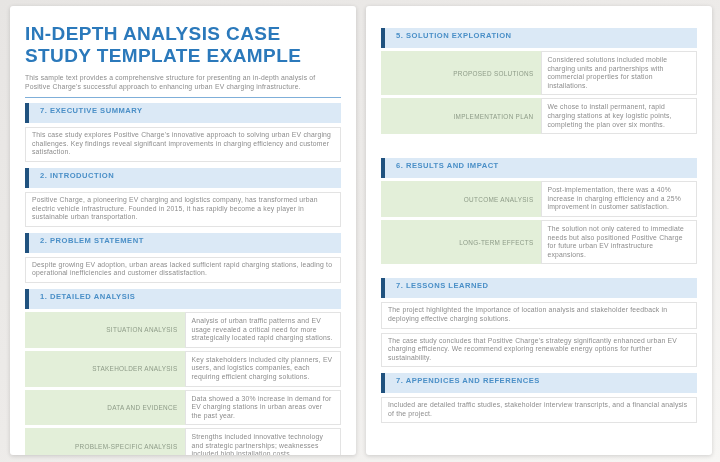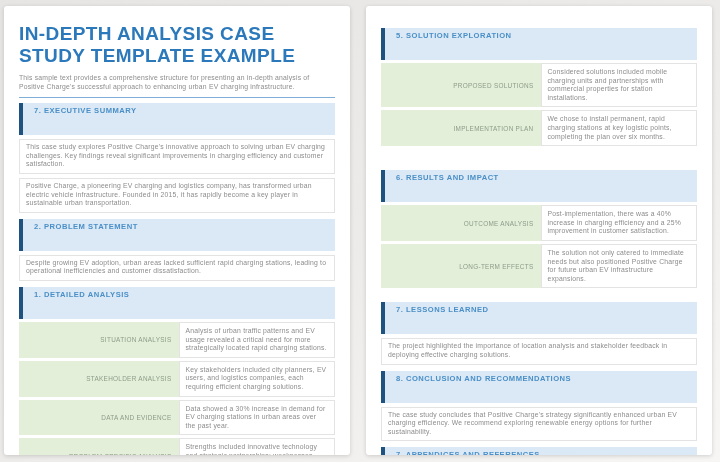--- a/index.html
+++ b/index.html
@@ -17,21 +17,21 @@
     position: absolute;
     top: 6px;
     width: 346px; height: 449px;
     background: #ffffff;
     border-radius: 3px;
     box-shadow: 0 1px 4px rgba(0,0,0,0.16);
     box-sizing: border-box;
     padding: 0 15px;
     overflow: hidden;
   }
-  .page1 { left: 4px;  padding-top: 17px; }
+  .page1 { left: 10px;  padding-top: 17px; }
   .page2 { left: 366px; padding-top: 16px; }
 
   h1.doc-title {
     margin: 0;
     font-size: 19px;
     line-height: 22px;
     font-weight: bold;
     letter-spacing: 0.4px;
     color: #2b79bb;
   }
@@ -42,21 +42,21 @@
     color: #8c8c8c;
     letter-spacing: 0.2px;
   }
   .rule {
     margin-top: 6px;
     height: 0;
     border-top: 1.5px solid #7fafd9;
   }
   .band {
     margin-top: 5px;
-    height: 32px;
+    height: 20px;
     line-height: 16px;
     background: #dbe9f6;
     border-left: 4px solid #20527f;
     padding-left: 11px;
     font-size: 7.6px;
     font-weight: bold;
     letter-spacing: 0.5px;
     color: #4a8fc7;
     white-space: nowrap;
   }
@@ -104,20 +104,21 @@
 <div class="canvas">
 
   <div class="page page1">
     <h1 class="doc-title">IN-DEPTH ANALYSIS CASE STUDY TEMPLATE EXAMPLE</h1>
     <p class="intro">This sample text provides a comprehensive structure for presenting an in-depth analysis of Positive Charge's successful approach to enhancing urban EV charging infrastructure.</p>
     <div class="rule"></div>
 
     <div class="band">7. EXECUTIVE SUMMARY</div>
     <div class="bodybox">This case study explores Positive Charge's innovative approach to solving urban EV charging challenges. Key findings reveal significant improvements in charging efficiency and customer satisfaction.</div>
 
+    <div class="band gap6">2. INTRODUCTION</div>
     <div class="bodybox">Positive Charge, a pioneering EV charging and logistics company, has transformed urban electric vehicle infrastructure. Founded in 2015, it has rapidly become a key player in sustainable urban transportation.</div>
 
     <div class="band gap6">2. PROBLEM STATEMENT</div>
     <div class="bodybox">Despite growing EV adoption, urban areas lacked sufficient rapid charging stations, leading to operational inefficiencies and customer dissatisfaction.</div>
 
     <div class="band gap6">1. DETAILED ANALYSIS</div>
     <table class="dtable">
       <tbody>
           <tr>
         <td class="lbl">SITUATION ANALYSIS</td>
@@ -164,20 +165,19 @@
       <tr>
         <td class="lbl">LONG-TERM EFFECTS</td>
         <td class="val">The solution not only catered to immediate needs but also positioned Positive Charge for future urban EV infrastructure expansions.</td>
       </tr>
     </tbody>
       </table>
 
     <div class="band" style="margin-top:11px;">7. LESSONS LEARNED</div>
     <div class="bodybox">The project highlighted the importance of location analysis and stakeholder feedback in deploying effective charging solutions.</div>
 
-    <div class="band gap6">8. CONCLUSION AND RECOMMENDATIONS</div>
     <div class="bodybox">The case study concludes that Positive Charge's strategy significantly enhanced urban EV charging efficiency. We recommend exploring renewable energy options for further sustainability.</div>
 
     <div class="band gap6">7. APPENDICES AND REFERENCES</div>
     <div class="bodybox">Included are detailed traffic studies, stakeholder interview transcripts, and a financial analysis of the project.</div>
   </div>
 
 </div>
 
 </body></html>

